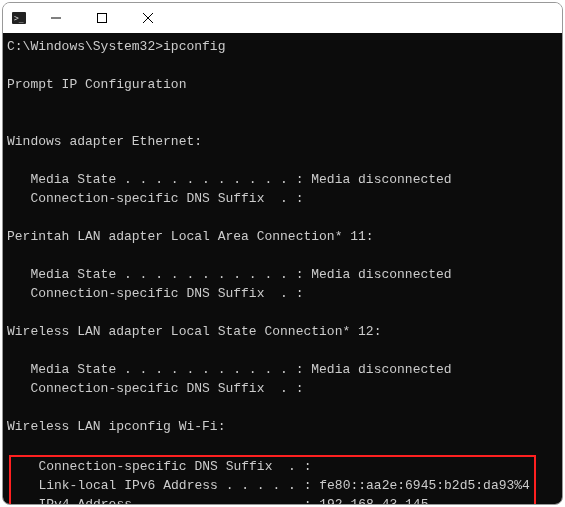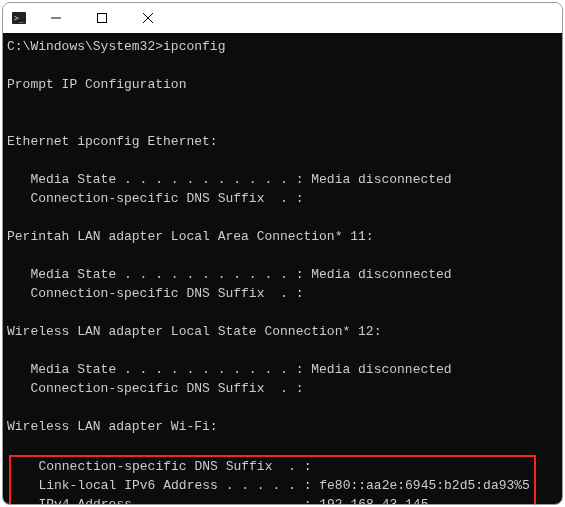--- a/index.html
+++ b/index.html
@@ -99,38 +99,38 @@
           </svg>
       </div>
     </div>
   </div>
 
   <div class="terminal"><span>C:\Windows\System32&gt;ipconfig</span>
 <span></span>
 <span>Prompt IP Configuration</span>
 <span></span>
 <span></span>
-<span>Ethernet ipconfig Ethernet:</span>
+<span>Windows adapter Ethernet:</span>
 <span></span>
 <span>   Media State . . . . . . . . . . . : Media disconnected</span>
 <span>   Connection-specific DNS Suffix  . :</span>
 <span></span>
 <span>Perintah LAN adapter Local Area Connection* 11:</span>
 <span></span>
 <span>   Media State . . . . . . . . . . . : Media disconnected</span>
 <span>   Connection-specific DNS Suffix  . :</span>
 <span></span>
 <span>Wireless LAN adapter Local State Connection* 12:</span>
 <span></span>
 <span>   Media State . . . . . . . . . . . : Media disconnected</span>
 <span>   Connection-specific DNS Suffix  . :</span>
 <span></span>
-<span>Wireless LAN adapter Wi-Fi:</span>
+<span>Wireless LAN ipconfig Wi-Fi:</span>
 <span></span>
 <div class="highlight-box"><span>   Connection-specific DNS Suffix  . :</span>
-<span>   Link-local IPv6 Address . . . . . : fe80::aa2e:6945:b2d5:da93%5</span>
+<span>   Link-local IPv6 Address . . . . . : fe80::aa2e:6945:b2d5:da93%4</span>
 <span>   IPv4 Address. . . . . . . . . . . : 192.168.43.145</span>
 
 </div>
 <span></span>
 
 </div>
 </div>
 
 </body></html>

